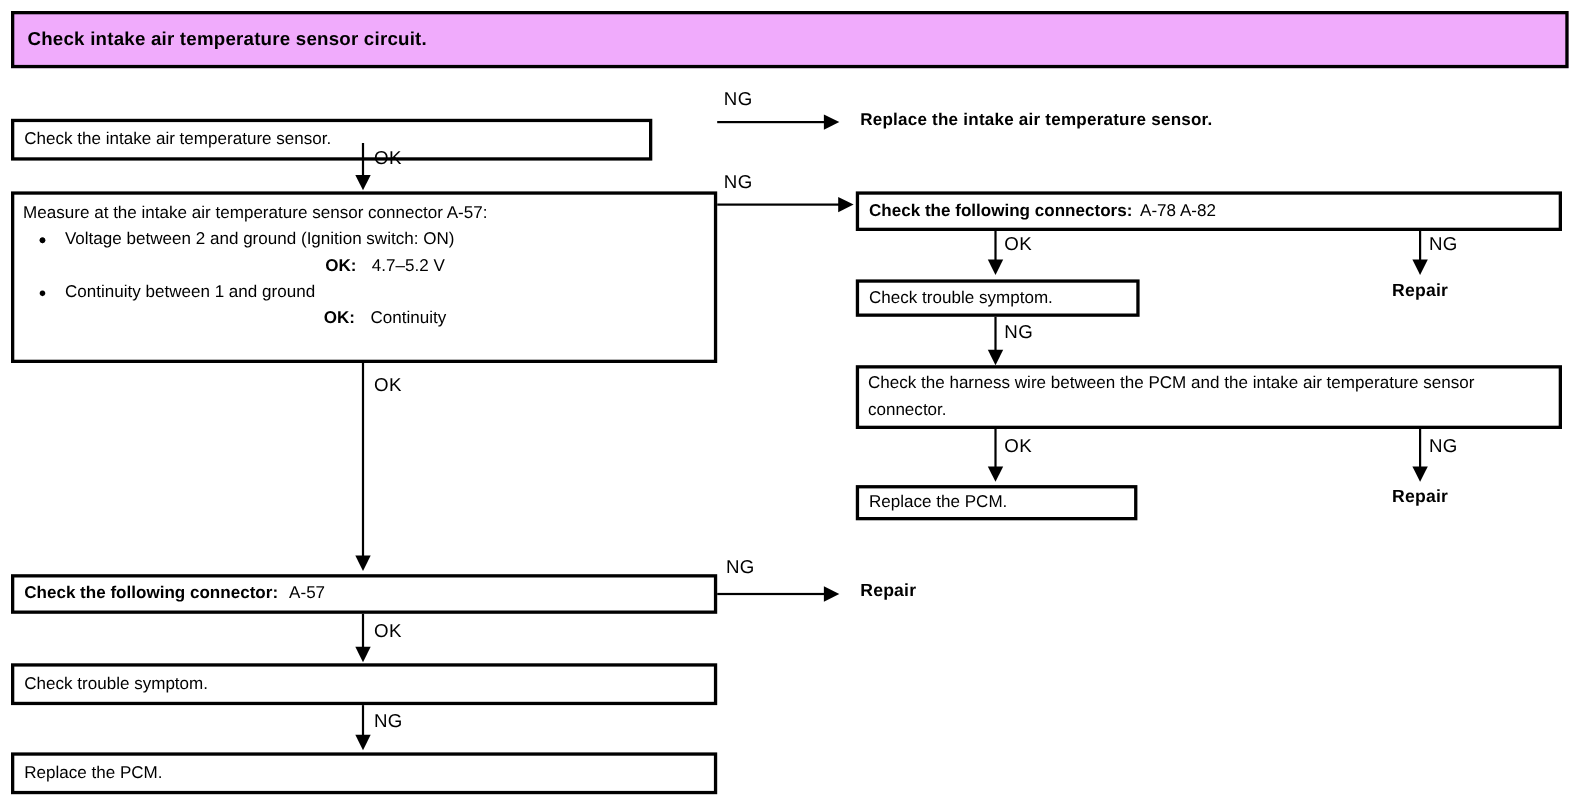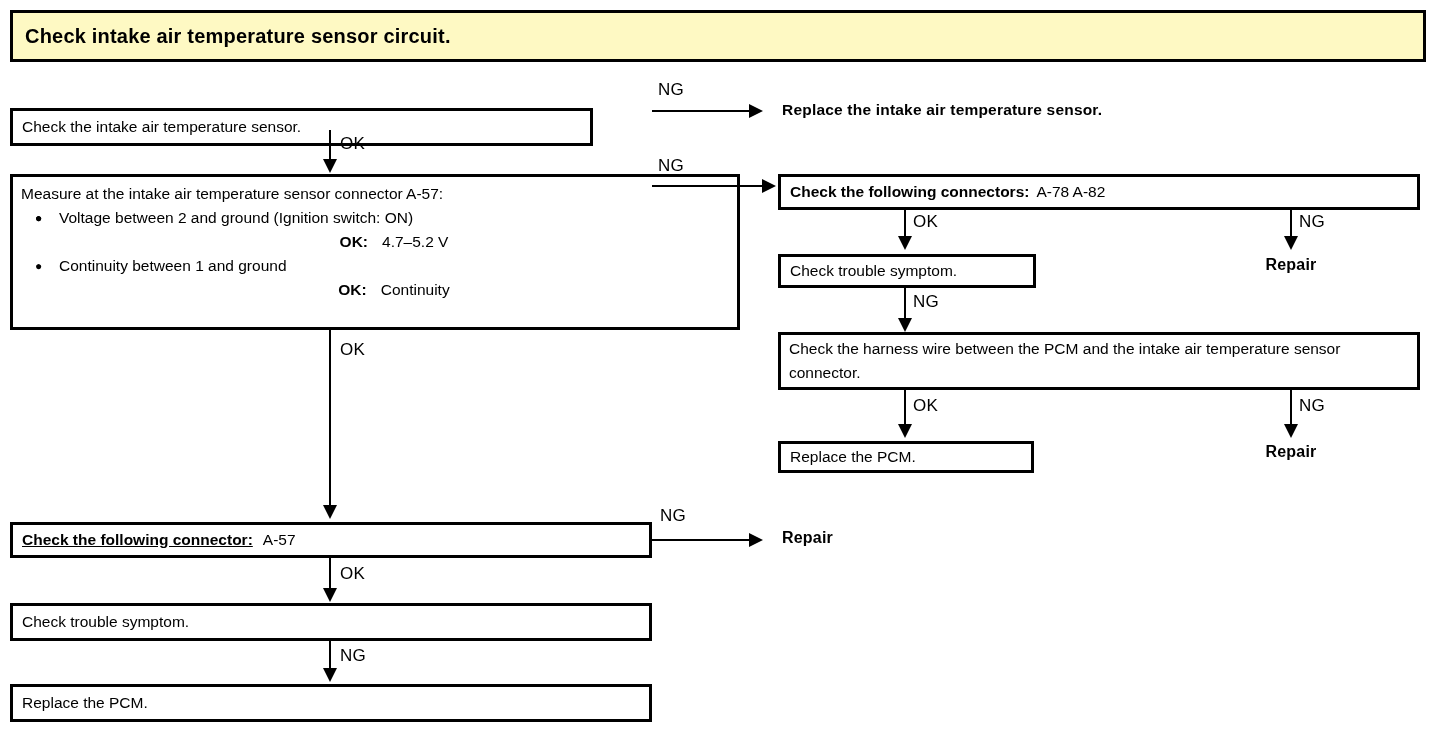--- a/index.html
+++ b/index.html
@@ -9,23 +9,23 @@
     color:#000;
     -webkit-font-smoothing:antialiased;
   }
   .canvas{position:absolute;inset:0;}
   .box{
     position:absolute;border:3px solid #000;background:#fff;
     box-sizing:border-box;display:flex;align-items:center;
     padding:2px 9px;font-size:15.5px;line-height:20px;
   }
   .title-box{
-    position:absolute;border:3px solid #000;background:#fef9c3;
+    position:absolute;border:3px solid #000;background:#f0abfc;
     box-sizing:border-box;display:flex;align-items:center;
-    padding:0 12px;font-size:20px;font-weight:bold;letter-spacing:0.2px;
+    padding:0 12px;font-size:17px;font-weight:bold;letter-spacing:0.2px;
   }
   .multibox{
     position:absolute;border:3px solid #000;background:#fff;
     box-sizing:border-box;padding:5px 8px;font-size:15.5px;line-height:24px;
   }
   .row{position:relative;padding-left:38px;}
   .row .b{position:absolute;left:14px;top:0;font-size:12px;}
   .row.nopad{padding-left:0;}
   .okline{padding-left:38px;text-align:center;}
   .okline .oklab{font-weight:bold;}
@@ -57,21 +57,21 @@
 
   <div class="lbl" style="left:658px;top:80px;">NG</div>
   <div class="hline" style="left:652px;top:110px;width:98px;"></div>
   <div class="ah-right" style="left:749px;top:104px;"></div>
   <div class="result" style="left:782px;top:101px;">Replace the intake air temperature sensor.</div>
 
   <div class="vline" style="left:329px;top:130px;height:32px;"></div>
   <div class="ah-down" style="left:323px;top:159px;"></div>
   <div class="lbl" style="left:340px;top:134px;">OK</div>
 
-  <div class="multibox" style="left:10px;top:174px;width:730px;height:156px;">
+  <div class="multibox" style="left:10px;top:174px;width:642px;height:156px;">
     <div class="row nopad">Measure at the intake air temperature sensor connector A-57:</div>
     <div class="row">
       <span class="b">●</span>
     </div>
     <div class="row">
       <span class="b">●</span>
       <span>Voltage between 2 and ground (Ignition switch: ON)</span>
     </div>
     <div class="okline">
       <span class="oklab">OK:</span><span class="okval">4.7–5.2 V</span>
@@ -126,21 +126,21 @@
 
   <div class="box" style="left:778px;top:441px;width:256px;height:32px;">
     <span>Replace the PCM.</span>
   </div>
 
   <div class="vline" style="left:329px;top:330px;height:178px;"></div>
   <div class="ah-down" style="left:323px;top:505px;"></div>
   <div class="lbl" style="left:340px;top:340px;">OK</div>
 
   <div class="box" style="left:10px;top:522px;width:642px;height:36px;">
-    <span style="font-weight:bold;text-decoration:underline;">Check the following connector:</span>
+    <span style="font-weight:bold;">Check the following connector:</span>
     <span style="margin-left:10px;">A-57</span>
   </div>
 
   <div class="lbl" style="left:660px;top:506px;">NG</div>
   <div class="hline" style="left:652px;top:539px;width:98px;"></div>
   <div class="ah-right" style="left:749px;top:533px;"></div>
   <div class="result" style="left:782px;top:529px;font-size:16px;">Repair</div>
 
   <div class="vline" style="left:329px;top:558px;height:32px;"></div>
   <div class="ah-down" style="left:323px;top:588px;"></div>

